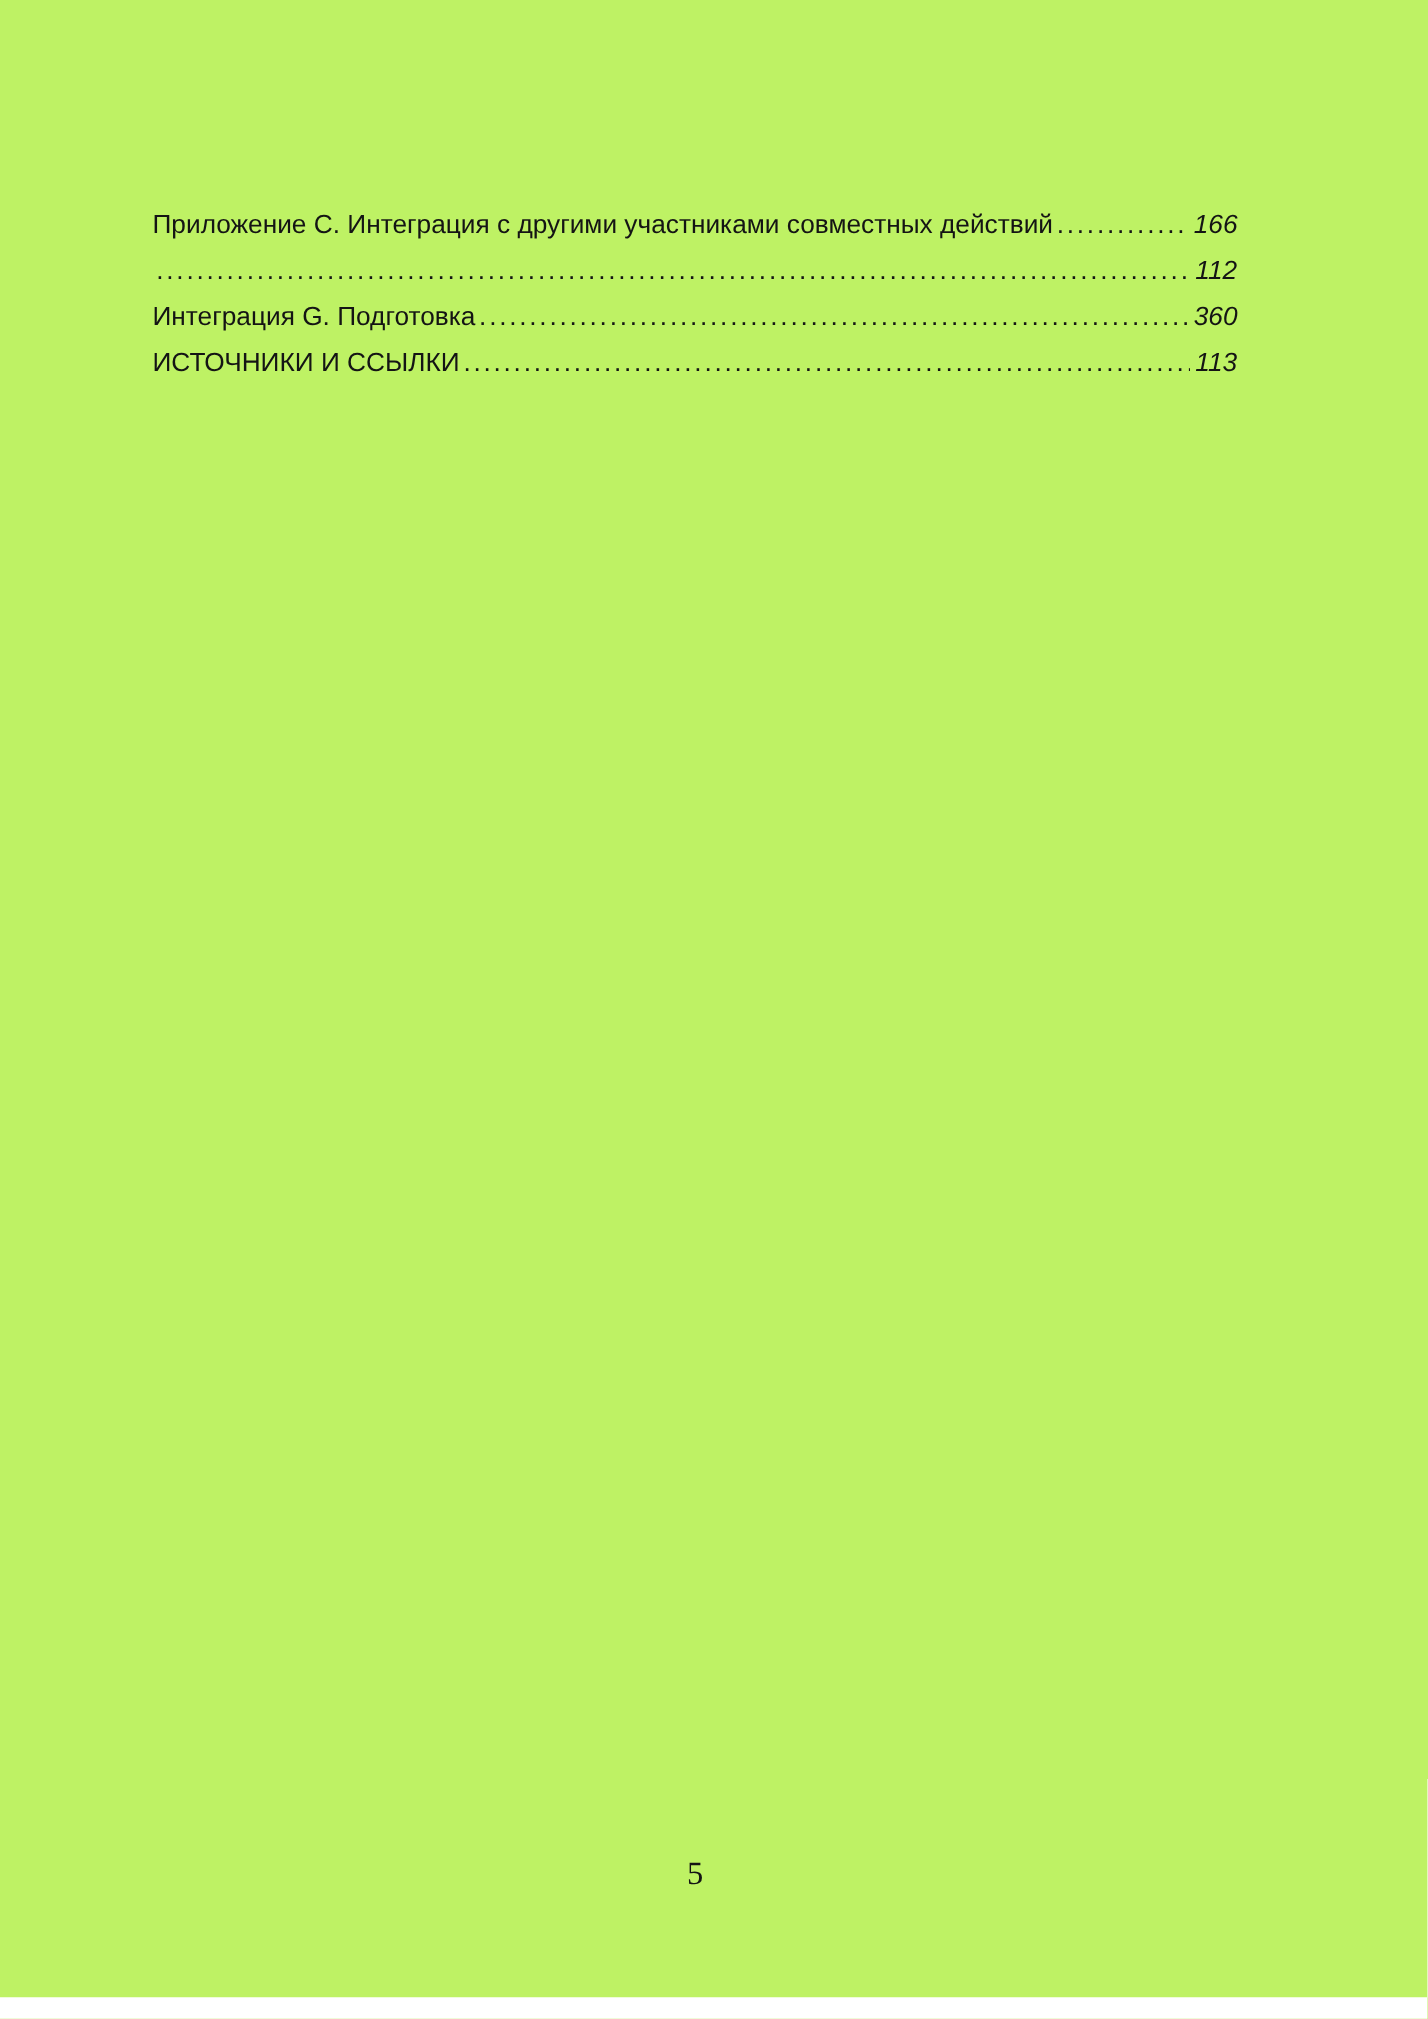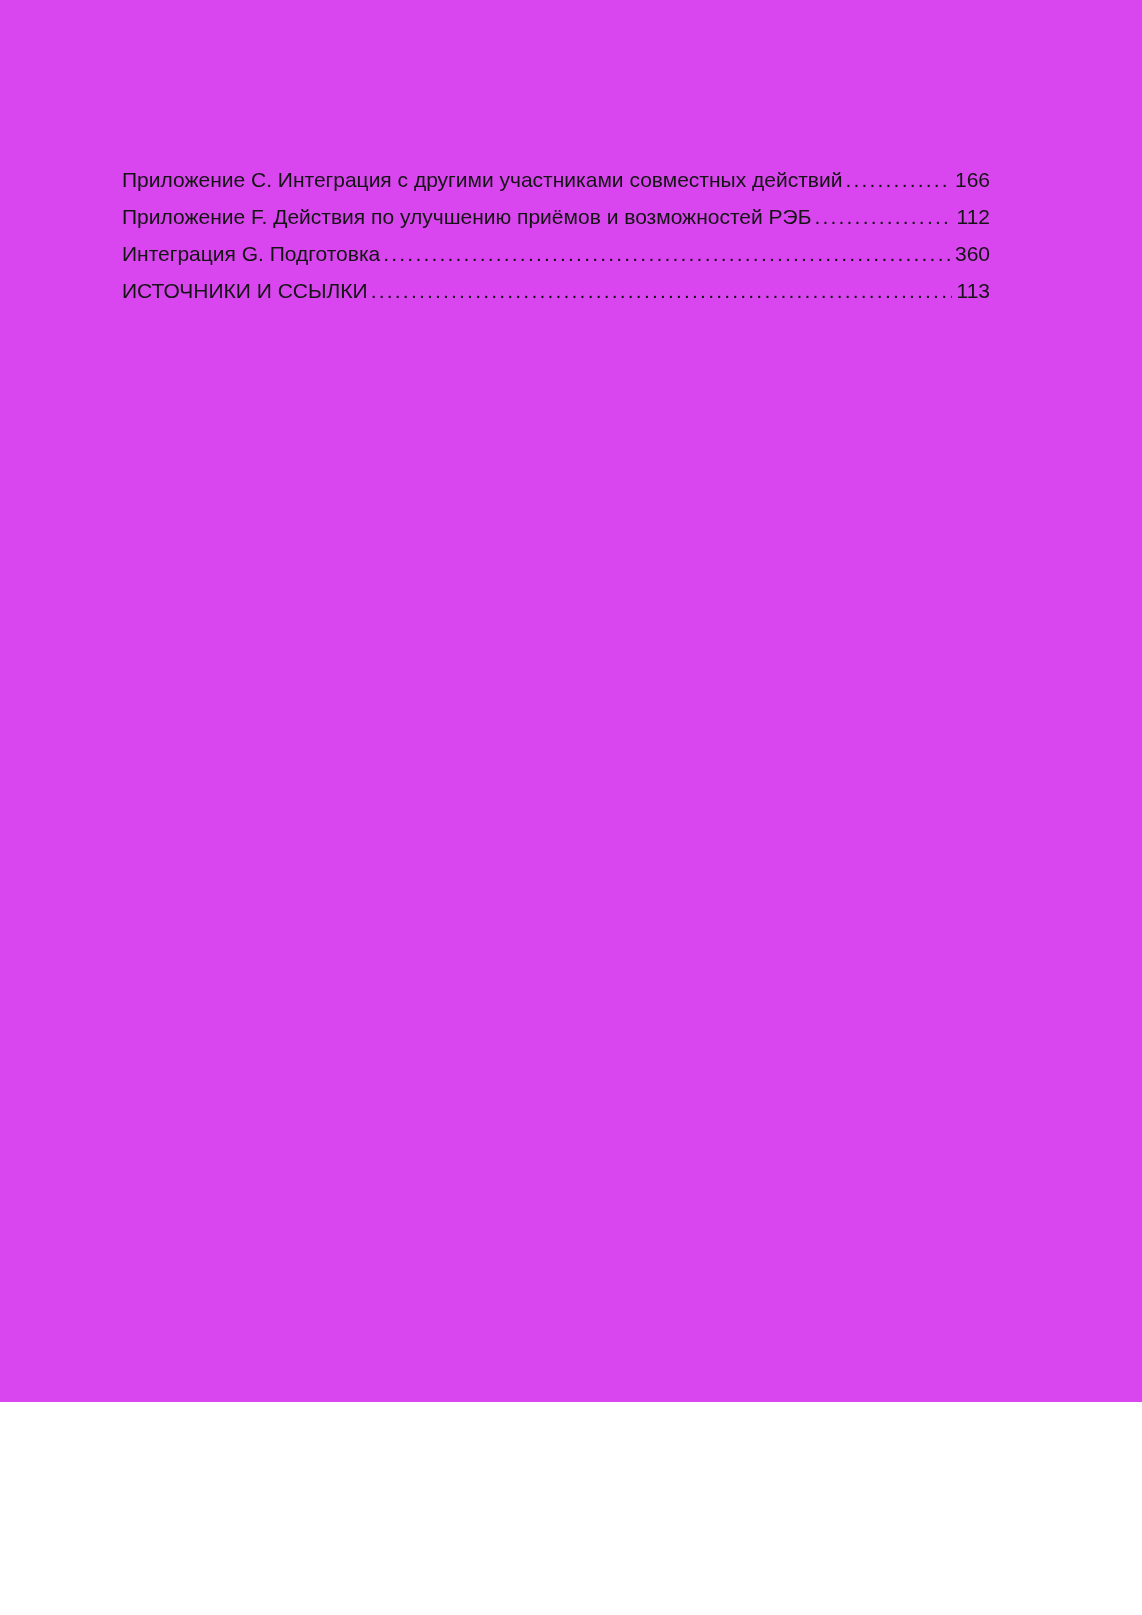--- a/index.html
+++ b/index.html
@@ -3,22 +3,22 @@
 <meta charset="utf-8">
 <style>
   html, body {
     margin: 0;
     padding: 0;
     background: #ffffff;
   }
   .page {
     position: relative;
     width: 1142px;
-    height: 1402px;
-    background: #d946ef;
+    height: 1598px;
+    background: #bef264;
     overflow: hidden;
     font-family: "Liberation Sans", "DejaVu Sans", sans-serif;
     color: #141414;
   }
   .toc {
     position: absolute;
     left: 122px;
     top: 164px;
     width: 868px;
     font-size: 21px;
@@ -49,22 +49,23 @@
     white-space: nowrap;
     margin: 0 4px 0 3px;
     letter-spacing: 2.2px;
     color: #141414;
   }
   .leader::after {
     content: "..........................................................................................................................................................................................................";
   }
   .pagenum {
     flex: 0 0 auto;
-    text-align: right;
+    text-align: center;
     min-width: 34px;
+    font-style: italic;
   }
   .footer {
     position: absolute;
     left: 122px;
     top: 1482px;
     width: 868px;
     text-align: center;
     font-family: "Liberation Serif", "DejaVu Serif", serif;
     font-size: 26px;
     line-height: 34px;
@@ -85,21 +86,20 @@
         <span class="pagenum">166</span>
       </div>
     </div>
 
     <div class="entry">
     </div>
 
 
     <div class="entry">
       <div class="row">
-        <span class="title">Приложение F. Действия по улучшению приёмов и возможностей РЭБ</span>
         <span class="leader"></span>
         <span class="pagenum">112</span>
       </div>
     </div>
 
     <div class="entry">
       <div class="row">
         <span class="title">Интеграция G. Подготовка</span>
         <span class="leader"></span>
         <span class="pagenum">360</span>

